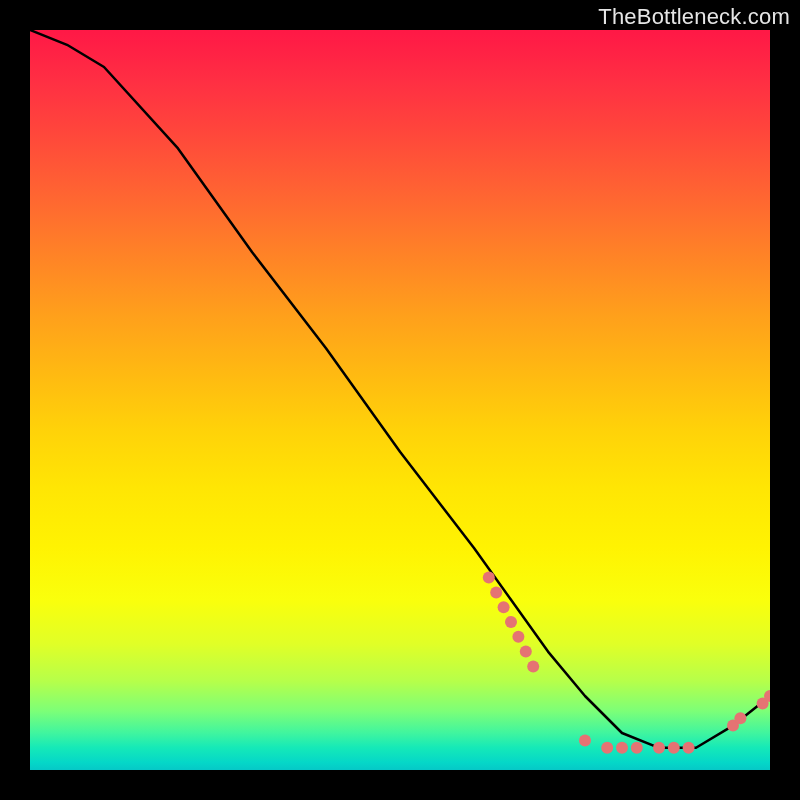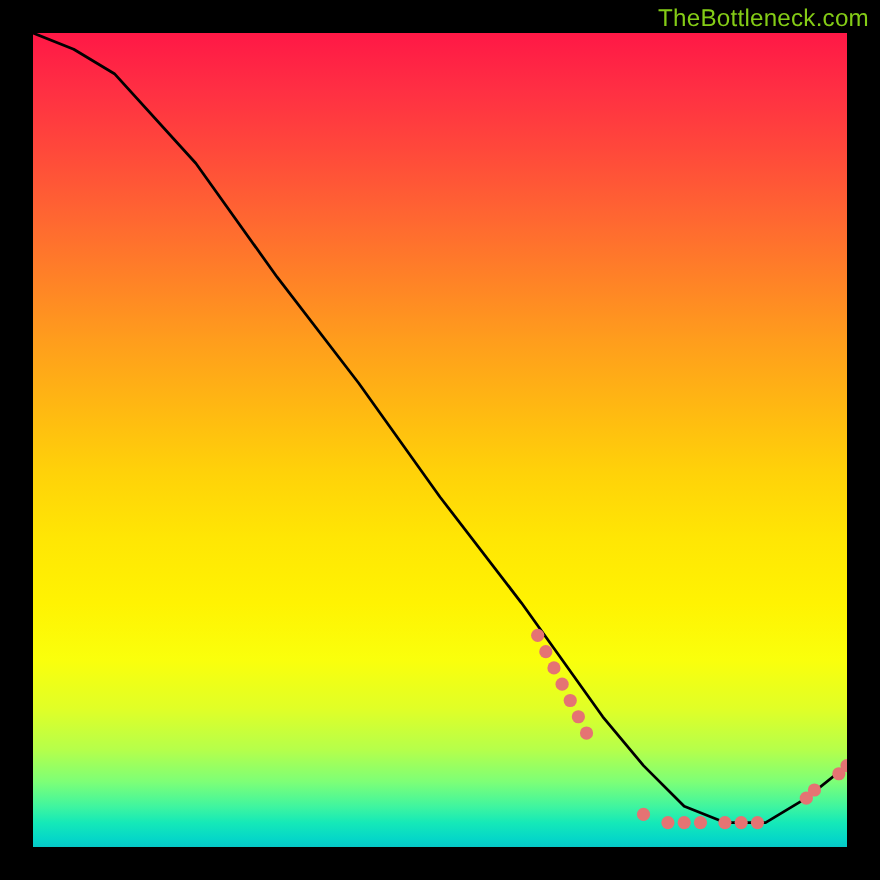--- a/index.html
+++ b/index.html
@@ -14,21 +14,21 @@
   .frame {
     position: relative;
     width: 800px;
     height: 800px;
     background: #000000;
   }
   .watermark {
     position: absolute;
     top: 4px;
     right: 10px;
-    color: #84cc16;
+    color: #e5e5e5;
     font-size: 22px;
     letter-spacing: 0.2px;
     font-weight: 400;
     z-index: 50;
   }
   .plot {
     position: absolute;
     left: 30px;
     top: 30px;
     width: 740px;

